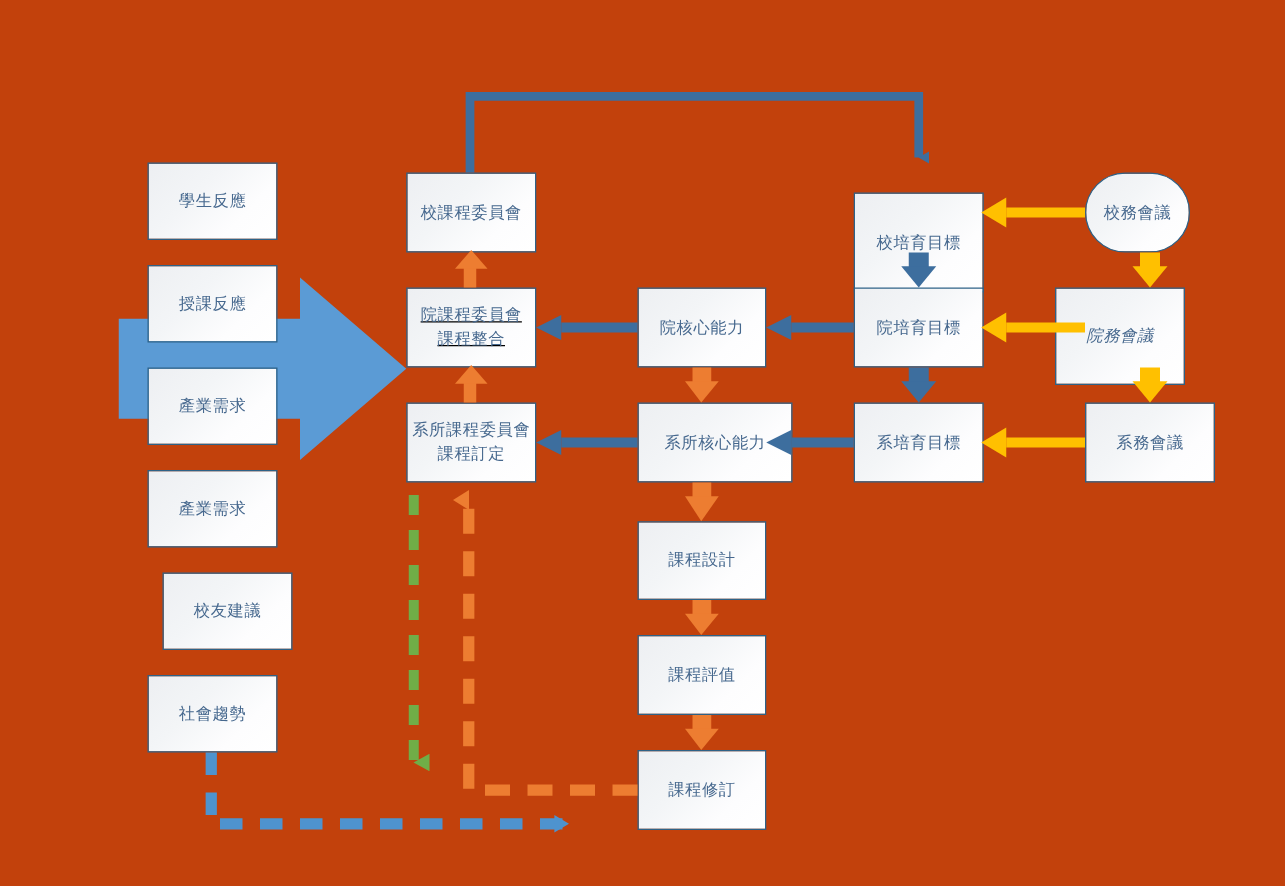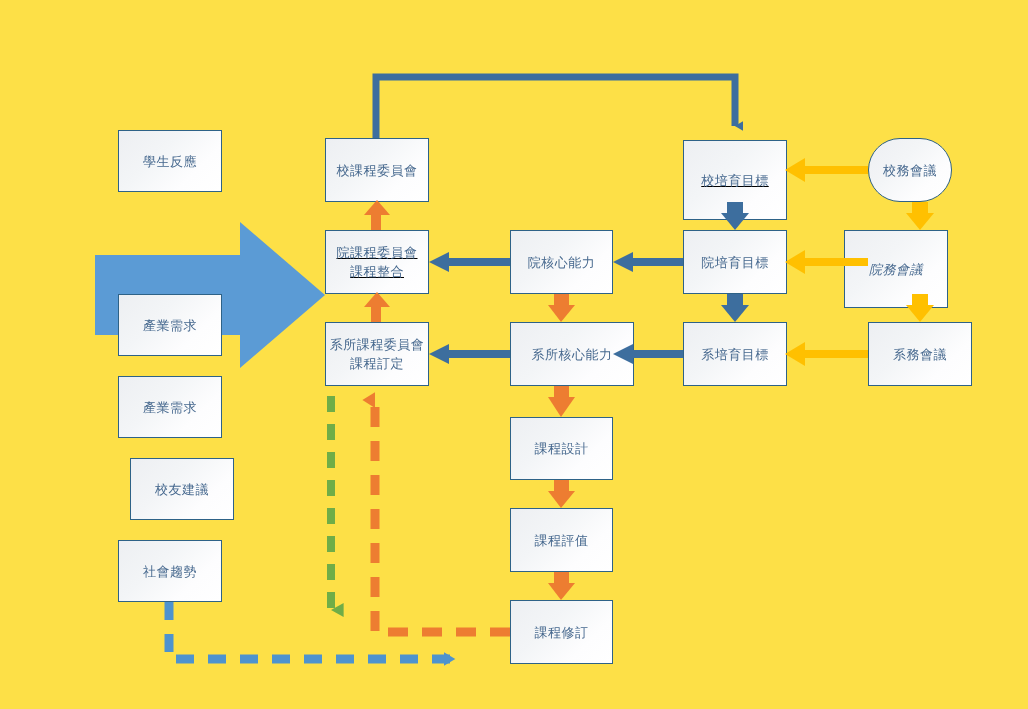--- a/index.html
+++ b/index.html
@@ -8,21 +8,21 @@
     padding: 0;
     background: #ffffff;
   }
   body {
     font-family: "DejaVu Sans", "Liberation Sans", sans-serif;
   }
   #canvas {
     position: relative;
     width: 1028px;
     height: 709px;
-    background: #fde047;
+    background: #c2410c;
     overflow: hidden;
   }
   
   .node {
     position: absolute;
     box-sizing: border-box;
     border: 1px solid #2E6287;
     background: linear-gradient(135deg, #EDEFF2 0%, #F3F5F7 38%, #FDFDFE 72%, #FFFFFF 100%);
     display: flex;
     align-items: center;
@@ -56,20 +56,23 @@
 <div id="canvas">
 
   <svg class="layer" id="arrow-layer-back" viewBox="0 0 1028 709" xmlns="http://www.w3.org/2000/svg">
 
     <polygon points="95,255 240,255 240,222 325,295 240,368 240,335 95,335" fill="#5B9BD5"></polygon>
   </svg>
 
   <div class="node" style="left:118px; top:130px; width:104px; height:62px;">
     <span class="label">學生反應</span>
   </div>
+  <div class="node" style="left:118px; top:212px; width:104px; height:62px;">
+    <span class="label">授課反應</span>
+  </div>
   <div class="node" style="left:118px; top:294px; width:104px; height:62px;">
     <span class="label">產業需求</span>
   </div>
   <div class="node" style="left:118px; top:376px; width:104px; height:62px;">
     <span class="label">產業需求</span>
   </div>
   <div class="node" style="left:118px; top:458px; width:104px; height:62px;margin-left:12px;">
     <span class="label">校友建議</span>
   </div>
   <div class="node" style="left:118px; top:540px; width:104px; height:62px;">
@@ -97,21 +100,21 @@
   <div class="node" style="left:510px; top:417px; width:103px; height:63px;">
     <span class="label">課程設計</span>
   </div>
   <div class="node" style="left:510px; top:508px; width:103px; height:64px;">
     <span class="label">課程評值</span>
   </div>
   <div class="node" style="left:510px; top:600px; width:103px; height:64px;">
     <span class="label">課程修訂</span>
   </div>
 
-  <div class="node" style="left:683px; top:140px; width:104px; height:80px;text-decoration:underline;">
+  <div class="node" style="left:683px; top:154px; width:104px; height:80px;">
     <span class="label">校培育目標</span>
   </div>
   <div class="node" style="left:683px; top:230px; width:104px; height:64px;">
     <span class="label">院培育目標</span>
   </div>
   <div class="node" style="left:683px; top:322px; width:104px; height:64px;">
     <span class="label">系培育目標</span>
   </div>
 
   <div class="node" style="left:868px; top:138px; width:84px; height:64px;border-radius:32px;">

